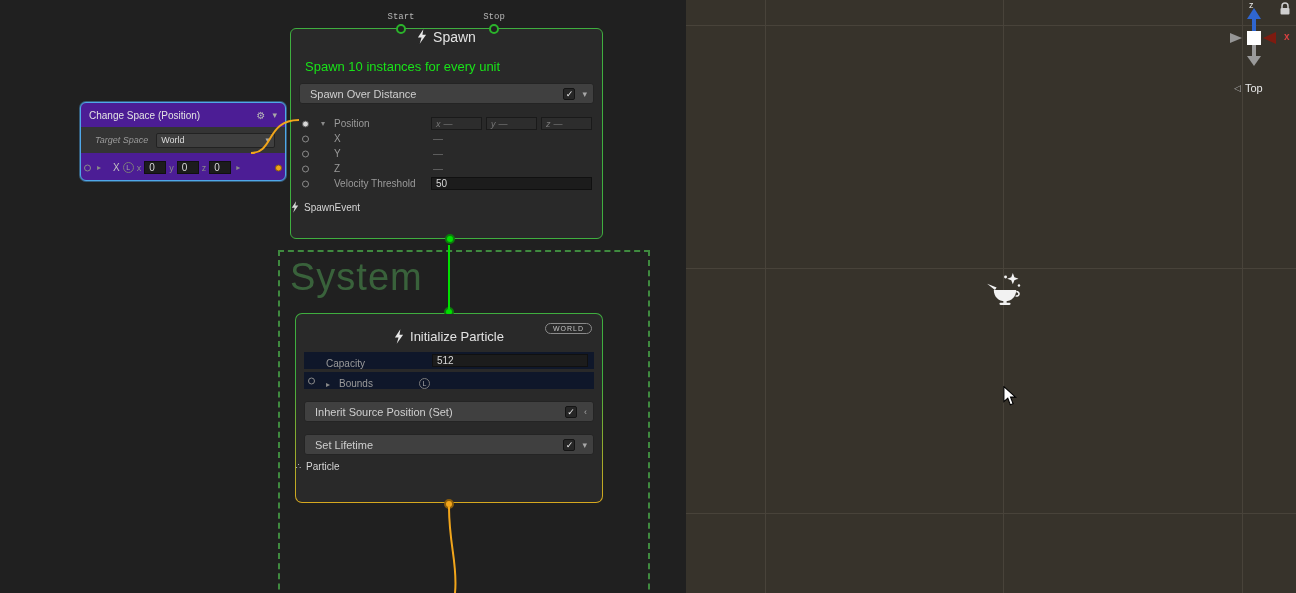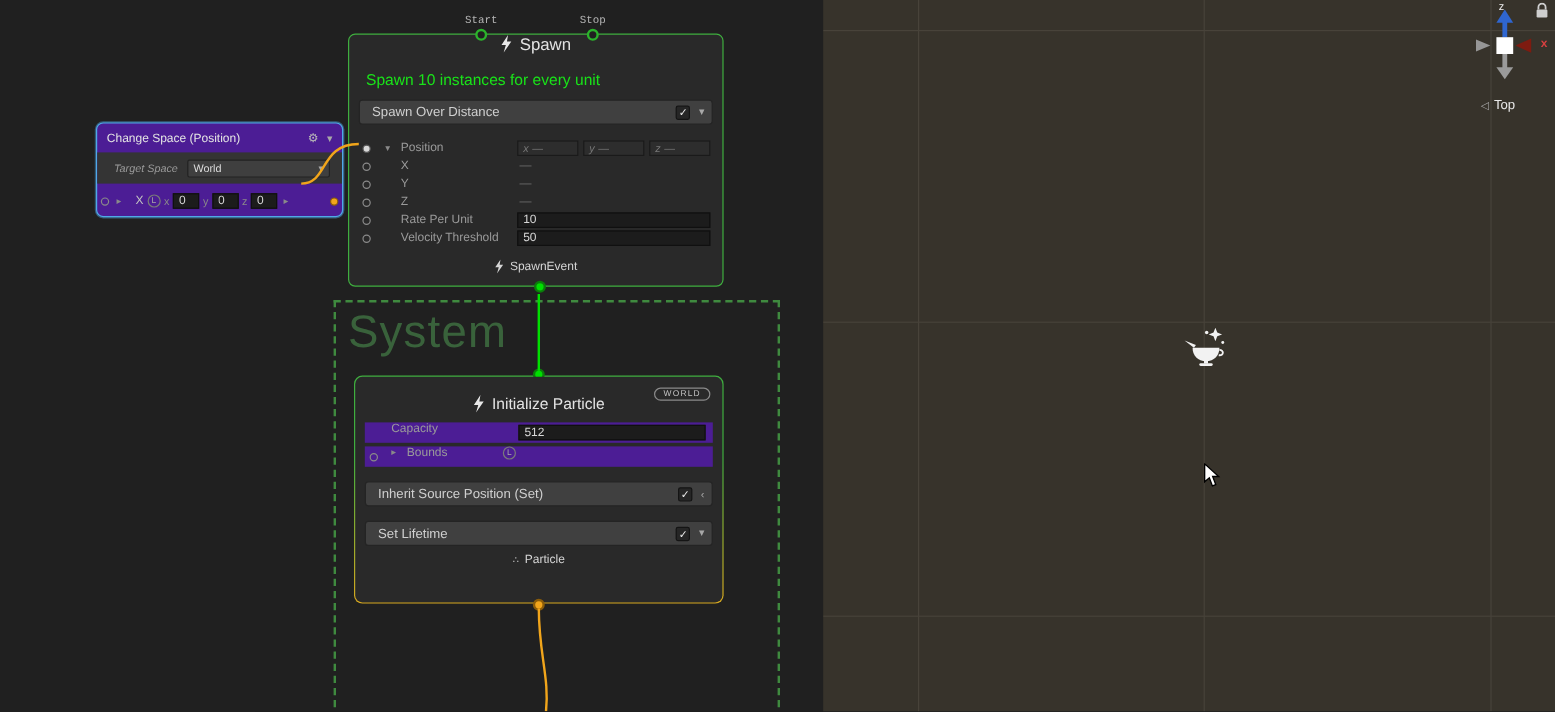--- a/index.html
+++ b/index.html
@@ -32,21 +32,21 @@
   .rport { position:absolute; left:11px; top:50%; transform:translateY(-50%); width:7px; height:7px;
     border-radius:50%; border:1px solid #8a8a8a; background:transparent; }
   .rport.filled { background:#d8d8d8; border-color:#565656; }
   .exp { color:#8a8a8a; font-size:8px; margin-right:4px; width:9px; display:inline-block; }
   .fieldwrap { position:absolute; left:140px; right:10px; top:1px; bottom:1px; display:flex; gap:4px; align-items:center; }
   input.field { background:#1c1c1c; border:1px solid #101010; color:#d8d8d8; font-size:10px; height:13px;
     padding:0 4px; width:100%; font-family:inherit; outline:none; }
   .mini { flex:1; display:flex; align-items:center; gap:3px; background:#2d2d2d; border:1px solid #1a1a1a;
     height:13px; padding:0 4px; color:#777; font-size:9px; }
   .dash { color:#6f6f6f; font-size:10px; position:absolute; left:142px; }
-  .flow-footer { display:flex; justify-content:center; align-items:center; gap:5px; color:#d5d5d5; font-size:10px; margin-top:10px; }
+  .flow-footer { display:flex; align-items:center; gap:5px; color:#d5d5d5; font-size:10px; margin-top:10px; }
 
   
   .spawn { left:290px; top:28px; width:313px; height:211px; border:1px solid #3fae3f; }
 
   
   .changespace { left:80px; top:102px; width:206px; height:79px; background:#4c1d95;
     border:1px solid #4fa8e8; box-shadow:0 0 0 1px rgba(79,168,232,0.45); }
   .cs-title { display:flex; align-items:center; height:24px; padding:0 8px; color:#e3e3e3; font-size:10px; }
   .cs-title .gear { margin-left:auto; color:#b8b8b8; font-size:10px; }
   .cs-row2 { height:26px; display:flex; align-items:center; padding:0 10px 0 14px; background:#343434; }
@@ -64,21 +64,21 @@
   .system-group { position:absolute; left:278px; top:250px; width:372px; height:400px; border:2px dashed #3f8a3f; }
   .system-label { font-size:38px; color:#4f9952; opacity:0.55; margin:4px 0 0 10px; letter-spacing:1px; }
 
   
   .init-wrap { position:absolute; left:295px; top:313px; width:308px; height:190px; border-radius:7px; padding:1px;
     background:linear-gradient(180deg,#3fae3f 0%,#3fae3f 35%,#d7a81f 100%); }
   .init-inner { width:100%; height:100%; background:#292929; border-radius:6px; position:relative; }
   .init-title { display:flex; justify-content:center; align-items:flex-end; gap:6px; height:30px; color:#e2e2e2; font-size:13px; }
   .badge-pill { position:absolute; right:10px; top:9px; border:1px solid #8a8a8a; border-radius:8px;
     padding:1px 7px; font-size:7px; letter-spacing:1px; color:#c2c2c2; }
-  .srow { position:relative; height:17px; margin:3px 8px; background:#4c1d95; display:flex; align-items:flex-start;
+  .srow { position:relative; height:17px; margin:3px 8px; background:#0f172a; display:flex; align-items:flex-end;
     font-size:10px; color:#9a9a9a; padding-left:22px; }
   .srow .fieldwrap { left:128px; right:6px; top:2px; bottom:2px; }
   .srow .rport { left:4px; }
   .srow .badge-abs { position:absolute; left:115px; }
   .mt8 { margin-top:8px; } .mt12 { margin-top:12px; }
 
   
   .scene { position:absolute; left:686px; top:0; width:610px; height:593px; background:#37332b; overflow:hidden; }
   .gv { position:absolute; top:0; bottom:0; width:1px; background:#48433a; }
   .gh { position:absolute; left:0; right:0; height:1px; background:#48433a; }
@@ -171,28 +171,20 @@
         </div>
         <div class="prow">
           <span class="rport"></span>
           <span class="exp"></span>
             <span>Z</span>
           <span class="dash">—</span>
         </div>
         <div class="prow">
           <span class="rport"></span>
           <span class="exp"></span>
-            <span>Rate Per Unit</span>
-          <div class="fieldwrap">
-              <input class="field" value="10" style="">
-            </div>
-        </div>
-        <div class="prow">
-          <span class="rport"></span>
-          <span class="exp"></span>
             <span>Velocity Threshold</span>
           <div class="fieldwrap">
               <input class="field" value="50" style="">
             </div>
         </div>
       </div>
 
       <div class="flow-footer">
         <svg width="8" height="12" viewBox="0 0 11 16">
             <polygon points="7,0 1,9 5,9 3,16 10,6 6,6" fill="#d5d5d5"></polygon>

